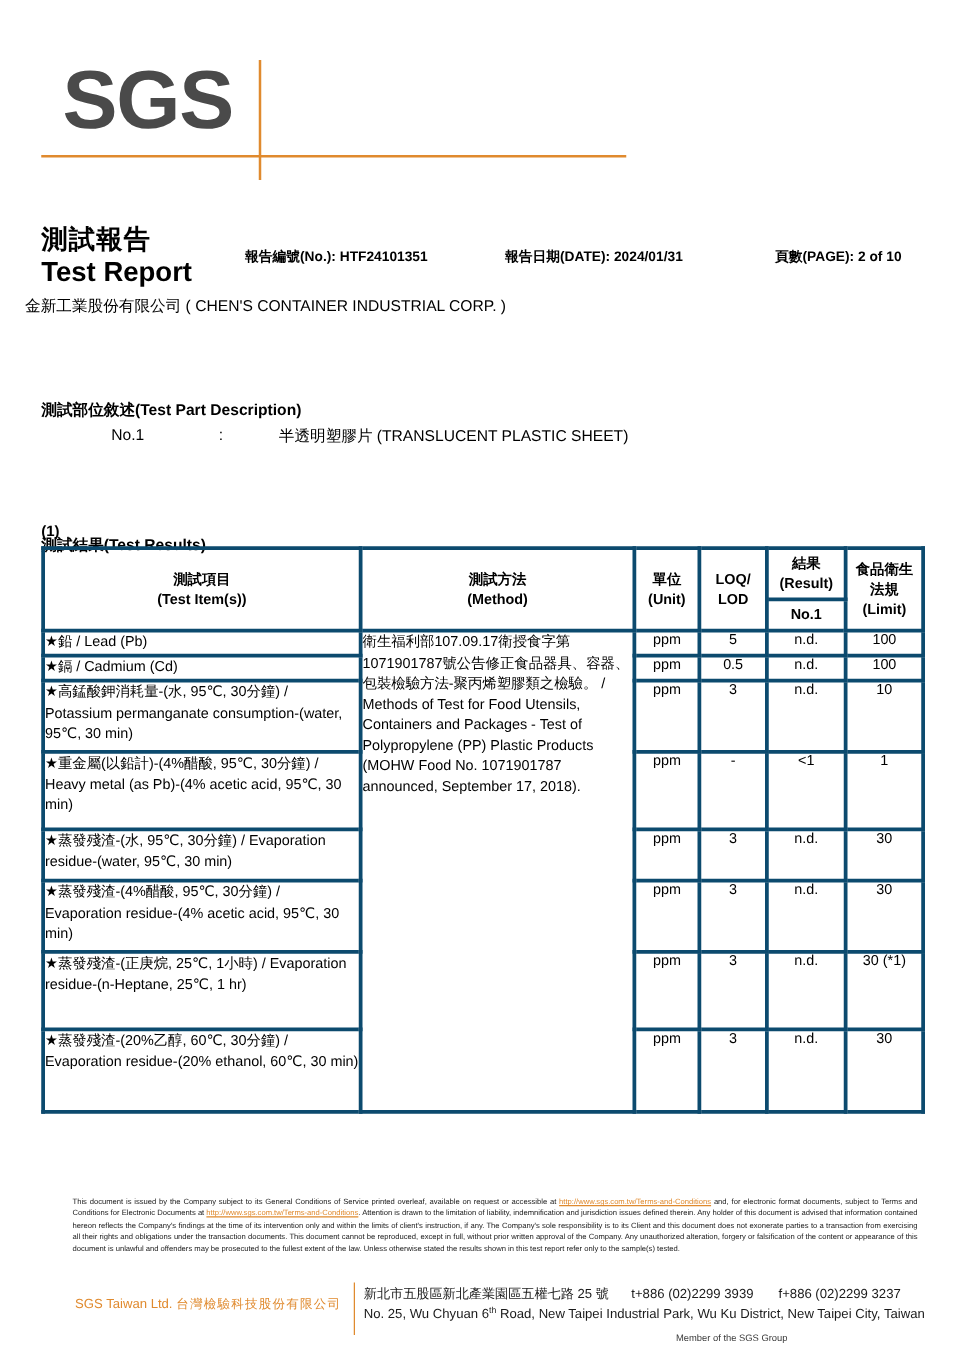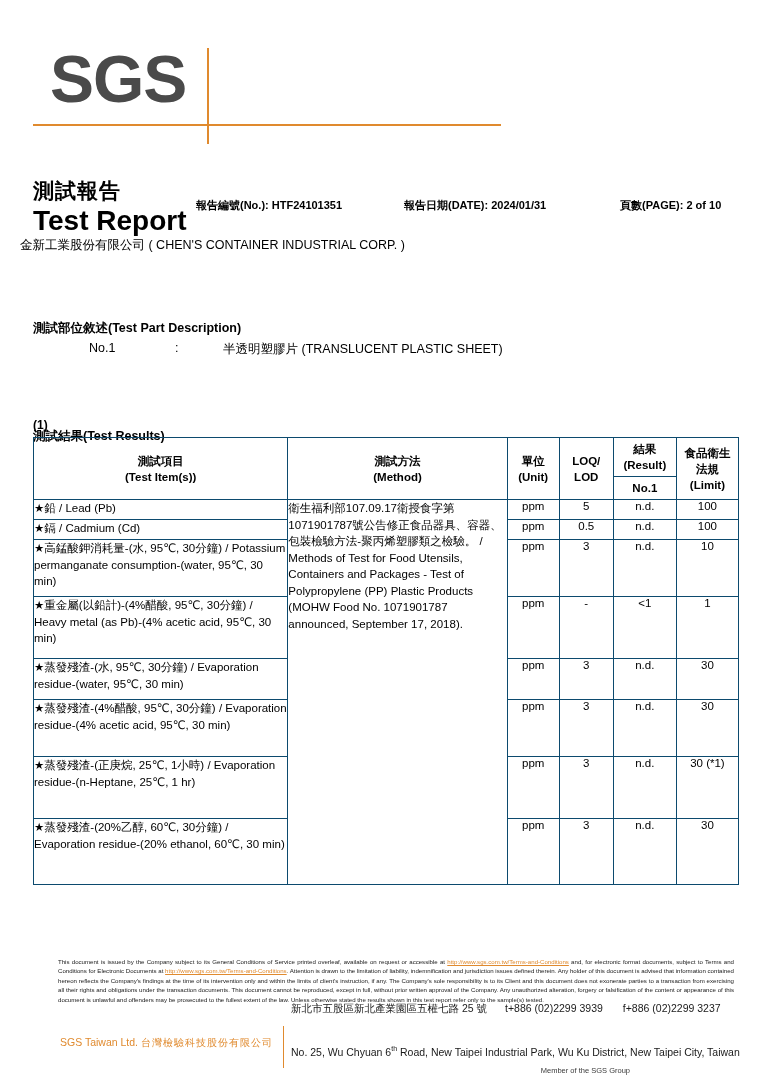--- a/index.html
+++ b/index.html
@@ -60,21 +60,21 @@
     left: 33px;
     top: 177px;
     font-size: 21px;
     font-weight: bold;
     letter-spacing: 1px;
   }
   .title-en {
     position: absolute;
     left: 33px;
     top: 205px;
-    font-size: 28px;
+    font-size: 22px;
     font-weight: bold;
   }
   .meta-row {
     position: absolute;
     left: 196px;
     top: 198px;
     width: 560px;
     font-size: 11px;
     font-weight: bold;
   }
@@ -140,21 +140,21 @@
     width: 706px;
   }
   table.results {
     border-collapse: collapse;
     table-layout: fixed;
     width: 706px;
     font-size: 11.5px;
   }
   table.results th,
   table.results td {
-    border: 1px solid #0c4a6e;
+    border: 3px solid #0c4a6e;
     padding: 0;
     vertical-align: top;
     margin-left: 12px;
   }
   table.results th {
     text-align: center;
     font-weight: bold;
     vertical-align: middle;
     padding: 3px 2px;
     line-height: 16px;
@@ -213,21 +213,21 @@
     left: 60px;
     top: 1036px;
     font-size: 10.5px;
     color: #e08a2e;
     white-space: nowrap;
   }
   .foot-sgs .cn { font-size: 10px; letter-spacing: 1px; }
   .foot-addr-cn {
     position: absolute;
     left: 291px;
-    top: 1002px;
+    top: 1028px;
     font-size: 10.5px;
     color: #1a1a1a;
     white-space: nowrap;
   }
   .foot-addr-cn .tel { margin-left: 18px; }
   .foot-addr-cn .fax { margin-left: 20px; }
   .foot-addr-en {
     position: absolute;
     left: 291px;
     top: 1045px;

